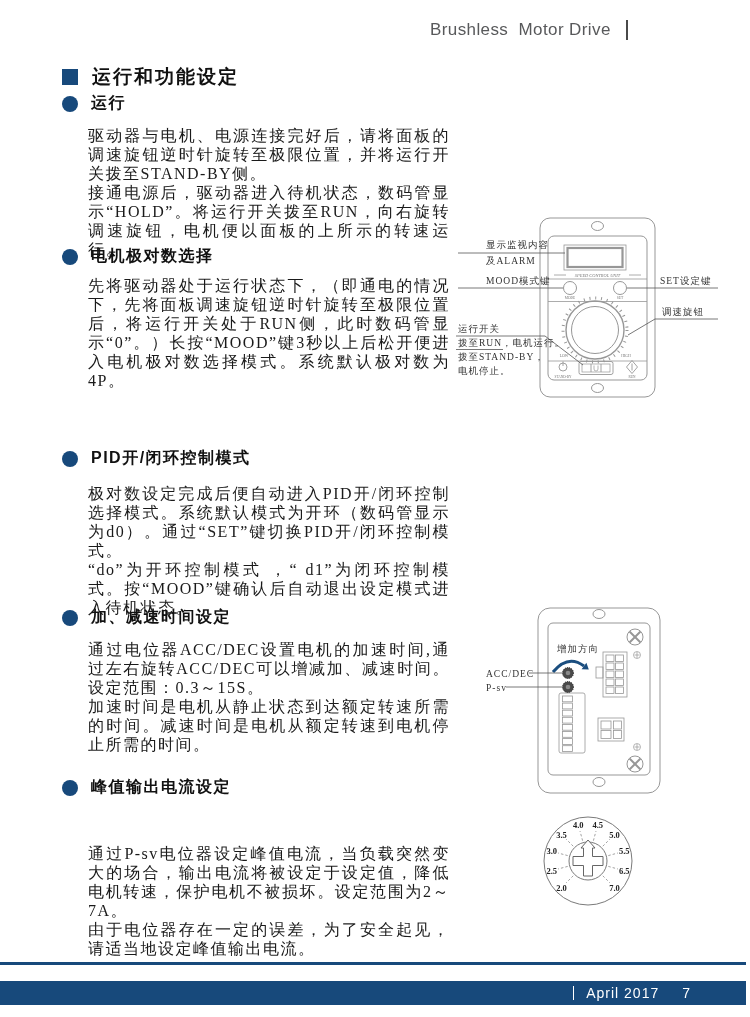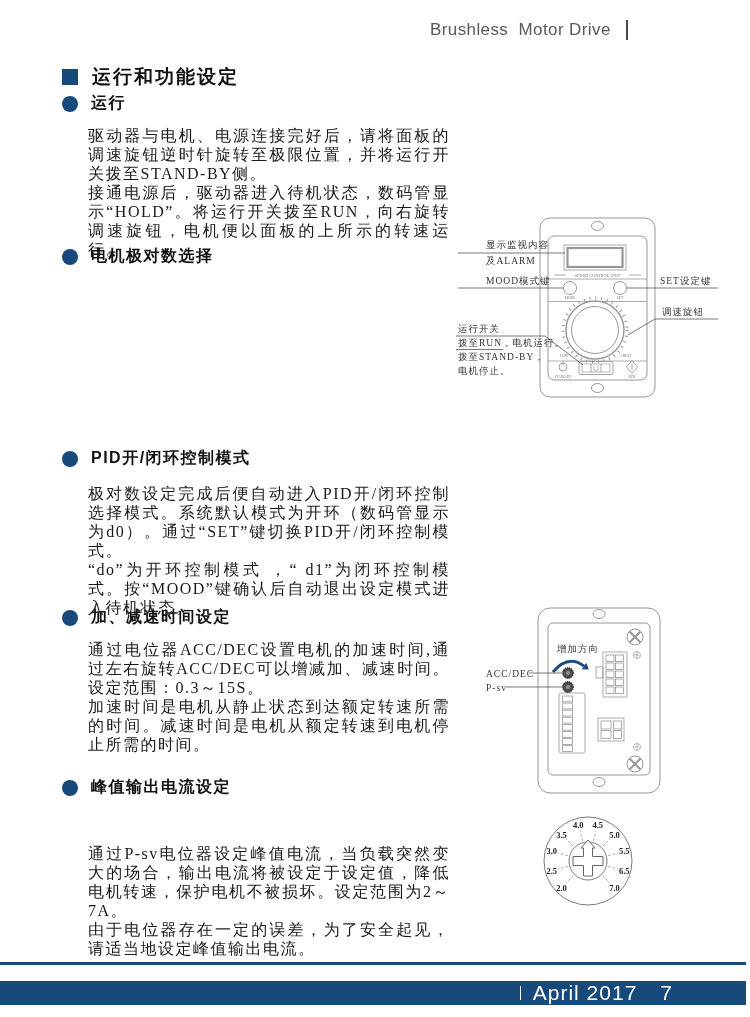--- a/index.html
+++ b/index.html
@@ -20,22 +20,22 @@
   .sub-heading h2{margin:0;font-size:16px;font-weight:bold;color:#111;letter-spacing:1.5px;font-family:"Liberation Sans",sans-serif;}
   
   .para{position:absolute;left:88px;width:362px;font-family:"Liberation Serif","DejaVu Serif",serif;
         font-size:16px;line-height:19px;color:#1a1a1a;text-align:justify;letter-spacing:1.5px;}
   .para p{margin:0;}
   
   .fig{position:absolute;}
   
   .footer-rule{position:absolute;left:0;top:962px;width:746px;height:2.5px;background:#17497B;}
   .footer-bar{position:absolute;left:0;top:981px;width:746px;height:24px;background:#17497B;
-              display:flex;align-items:center;justify-content:flex-end;padding-right:74px;box-sizing:border-box;
-              color:#fff;font-size:21px;}
+              display:flex;align-items:center;justify-content:flex-end;padding-right:56px;box-sizing:border-box;
+              color:#fff;font-size:14px;}
   .footer-bar .fsep{display:inline-block;width:0;height:14px;border-left:1.5px solid #ffffff;margin-right:12px;}
   .footer-bar .fdate{letter-spacing:1px;}
   .footer-bar .fpage{margin-left:23px;}
   svg text{font-family:"Liberation Serif","DejaVu Serif",serif;}
   svg .cn{font-size:9.5px;fill:#333;letter-spacing:1px;}
   svg .tiny{fill:#777;}
 </style>
 </head>
 <body>
 
@@ -56,20 +56,21 @@
 <div class="para" style="top:126px;">
   <p>驱动器与电机、电源连接完好后，请将面板的调速旋钮逆时针旋转至极限位置，并将运行开关拨至STAND-BY侧。</p>
   <p>接通电源后，驱动器进入待机状态，数码管显示“HOLD”。将运行开关拨至RUN，向右旋转调速旋钮，电机便以面板的上所示的转速运行。</p>
 </div>
 
 <div class="sub-heading" style="top:246px;">
   <span class="dot"></span>
   <h2>电机极对数选择</h2>
 </div>
 <div class="para" style="top:276px;">
+  <p>先将驱动器处于运行状态下，（即通电的情况下，先将面板调速旋钮逆时针旋转至极限位置后，将运行开关处于RUN侧，此时数码管显示“0”。）长按“MOOD”键3秒以上后松开便进入电机极对数选择模式。系统默认极对数为4P。</p>
 </div>
 
 <div class="sub-heading" style="top:448px;">
   <span class="dot"></span>
   <h2>PID开/闭环控制模式</h2>
 </div>
 <div class="para" style="top:484px;">
   <p>极对数设定完成后便自动进入PID开/闭环控制选择模式。系统默认模式为开环（数码管显示为d0）。通过“SET”键切换PID开/闭环控制模式。</p>
   <p>“do”为开环控制模式 ，“ d1”为闭环控制模式。按“MOOD”键确认后自动退出设定模式进入待机状态。</p>
 </div>

